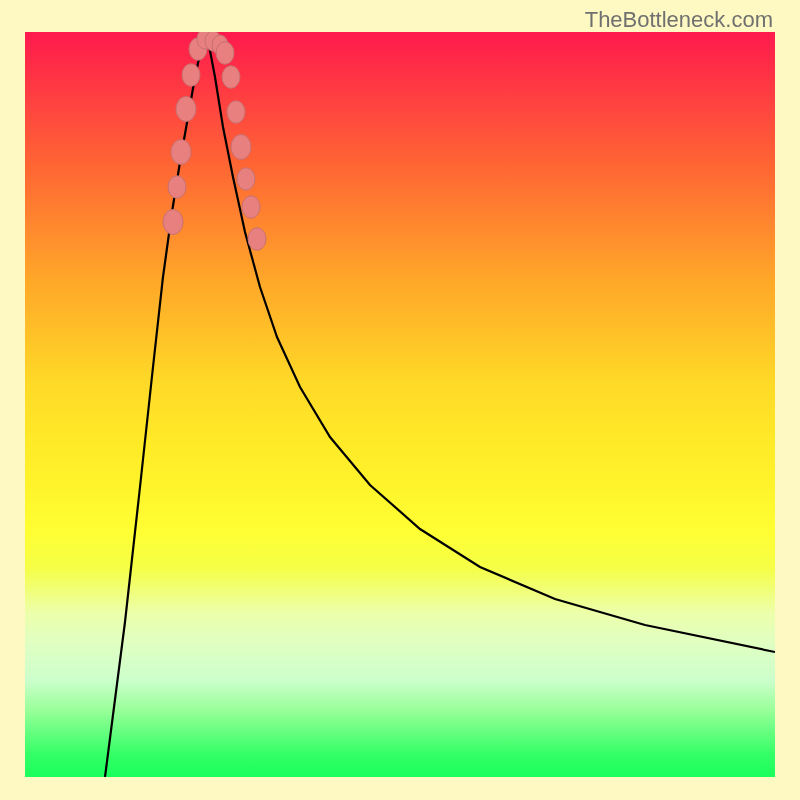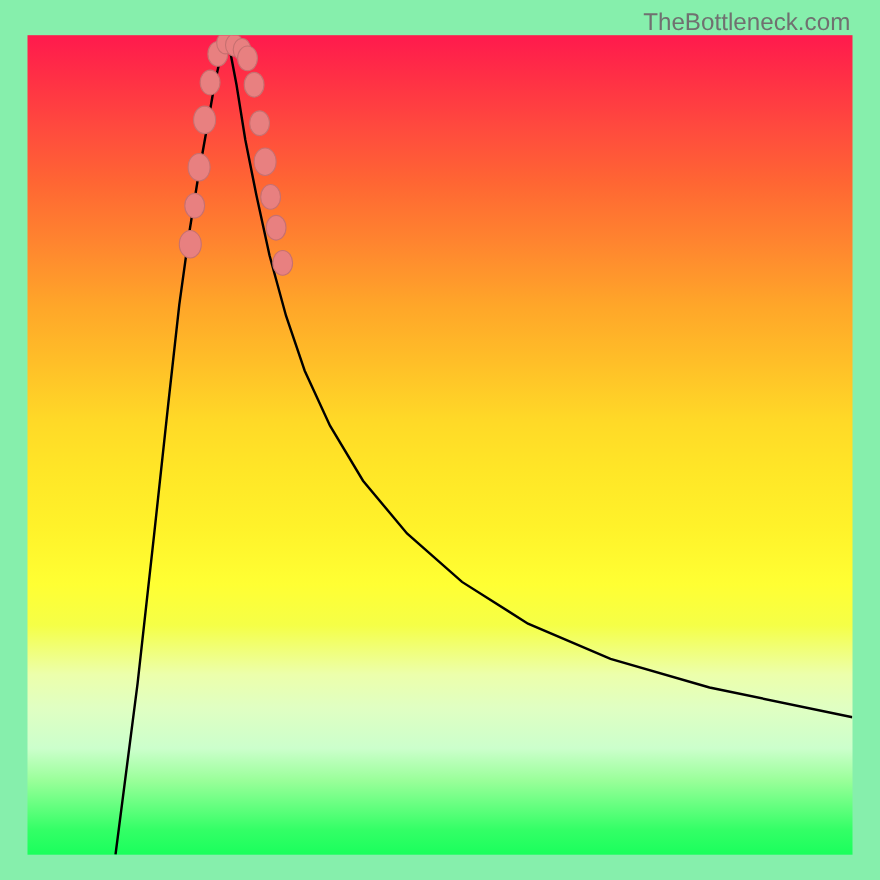--- a/index.html
+++ b/index.html
@@ -10,21 +10,21 @@
     body {
       width: 800px;
       height: 800px;
       background: #000;
       position: relative;
       font-family: Arial, sans-serif;
     }
     .outer-frame {
       width: 800px;
       height: 800px;
-      background: #86efac;
+      background: #fef9c3;
       position: relative;
     }
     .plot-area {
       position: absolute;
       left: 25px;
       top: 32px;
       width: 750px;
       height: 745px;
       background: linear-gradient(
         to bottom,

